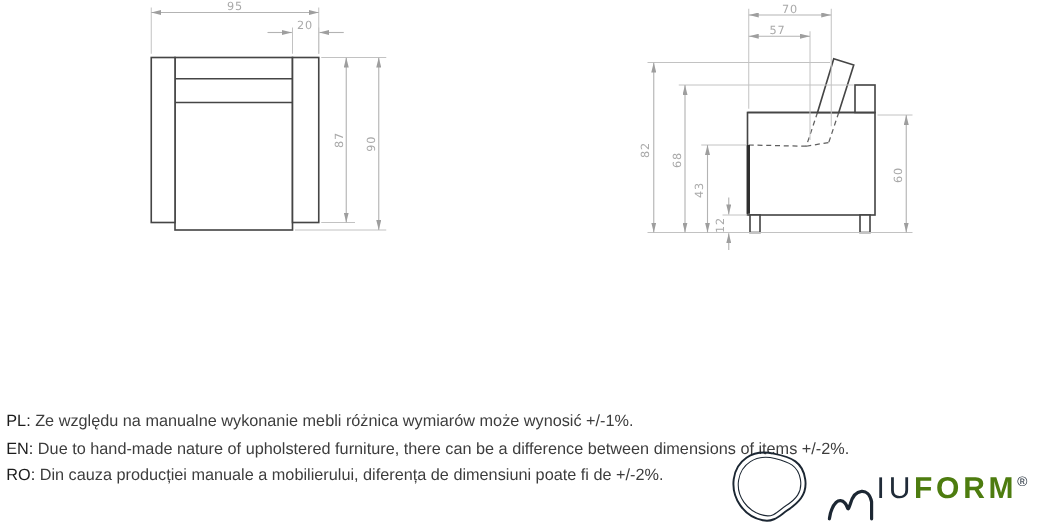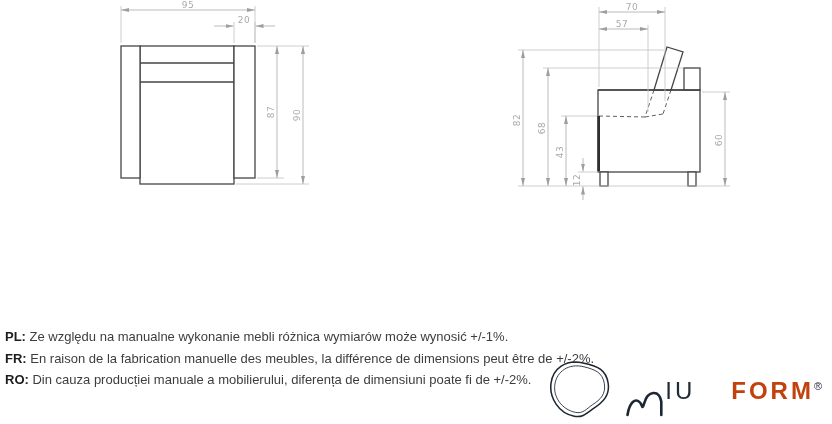--- a/index.html
+++ b/index.html
@@ -14,29 +14,29 @@
   .outline{fill:#ffffff;stroke:#454545;stroke-width:1.3;}
   .oline{fill:none;stroke:#454545;stroke-width:1.3;}
   .thick{fill:none;stroke:#2e2e2e;stroke-width:2.6;}
   .dashed{fill:none;stroke:#5f5f5f;stroke-width:1;stroke-dasharray:4 3;}
   .ext{fill:none;stroke:#c2c2c2;stroke-width:0.8;}
   .dim{fill:none;stroke:#b3b3b3;stroke-width:0.9;}
   .dimtext{fill:#a9a9a9;font-size:9px;letter-spacing:0.6px;font-family:"DejaVu Sans", sans-serif;}
 
   
   .notes{position:absolute;left:5px;top:326px;font-size:13px;line-height:21.6px;color:#3d3d3d;}
-  .note-line b{color:#1c1c1c;font-weight:700;text-align:right;}
+  .note-line b{color:#1c1c1c;font-weight:400;text-align:right;}
 
   
   .logo{position:absolute;right:10px;bottom:2px;display:flex;align-items:center;color:#202b38;}
   .logo .bean{margin-right:10px;}
   .logo .mcurve{margin-right:2px;margin-top:6px;}
   .wordmark{display:flex;align-items:baseline;font-family:"Liberation Sans", sans-serif;}
   .wm-light{font-size:24px;font-weight:400;letter-spacing:3px;color:#202b38;}
-  .wm-bold{font-size:24px;font-weight:700;letter-spacing:3px;color:#c2410c;margin-left:36px;}
+  .wm-bold{font-size:24px;font-weight:700;letter-spacing:3px;color:#4d7c0f;}
   .reg{font-size:11px;font-weight:400;position:relative;top:-9px;color:#202b38;}
 </style>
 </head>
 <body>
 
 <div class="screen">
 
   <svg class="drawing-svg" width="832" height="310" viewBox="0 0 832 310">
     <defs>
       <marker id="arrow" viewBox="0 0 8 4" refX="8" refY="2" markerWidth="8" markerHeight="4" orient="auto-start-reverse" markerUnits="userSpaceOnUse">
@@ -116,21 +116,21 @@
       <text class="dimtext" transform="rotate(-90 579.5 180)" x="579.5" y="180" text-anchor="middle">12</text>
 
       <line class="ext" x1="702" y1="92" x2="730" y2="92"></line>
       <line class="dim" x1="725" y1="92" x2="725" y2="186" marker-start="url(#arrow)" marker-end="url(#arrow)"></line>
       <text class="dimtext" transform="rotate(-90 721.5 140)" x="721.5" y="140" text-anchor="middle">60</text>
     </g>
   </svg>
 
   <div class="notes">
     <div class="note-line"><b>PL:</b> <span>Ze względu na manualne wykonanie mebli różnica wymiarów może wynosić +/-1%.</span></div>
-    <div class="note-line"><b>FR:</b> <span>En raison de la fabrication manuelle des meubles, la différence de dimensions peut être de +/-2%.</span></div>
+    <div class="note-line"><b>EN:</b> <span>Due to hand-made nature of upholstered furniture, there can be a difference between dimensions of items +/-2%.</span></div>
     <div class="note-line"><b>RO:</b> <span>Din cauza producției manuale a mobilierului, diferența de dimensiuni poate fi de +/-2%.</span></div>
   </div>
 
   <div class="logo">
     <svg class="bean" width="68" height="62" viewBox="0 0 70 64">
       <path d="M 36 3 C 18 -1, 5 9, 3 24 C 1 39, 11 55, 27 58 C 36 60, 41 54, 47 50 C 56 44, 64 37, 62 24 C 60 10, 51 6, 36 3 Z" fill="none" stroke="#1c2733" stroke-width="1.6"></path>
       <path d="M 37 7 C 21 3, 9 12, 7 25 C 5 38, 14 51, 28 54 C 36 56, 40 50, 46 46 C 54 41, 60 35, 58 24 C 56 13, 49 10, 37 7 Z" fill="none" stroke="#1c2733" stroke-width="0.9"></path>
     </svg>
     <svg class="mcurve" width="37" height="46" viewBox="0 0 37 46">
       <path d="M 1.5 44 C 3.5 31, 9.5 26.5, 14 31.5 C 16.8 34.8, 15.8 39.5, 18.3 32 C 21.8 19.5, 33 18.5, 35.3 30.5 L 35.3 44" fill="none" stroke="#1c2733" stroke-width="2.6" stroke-linecap="round"></path>

